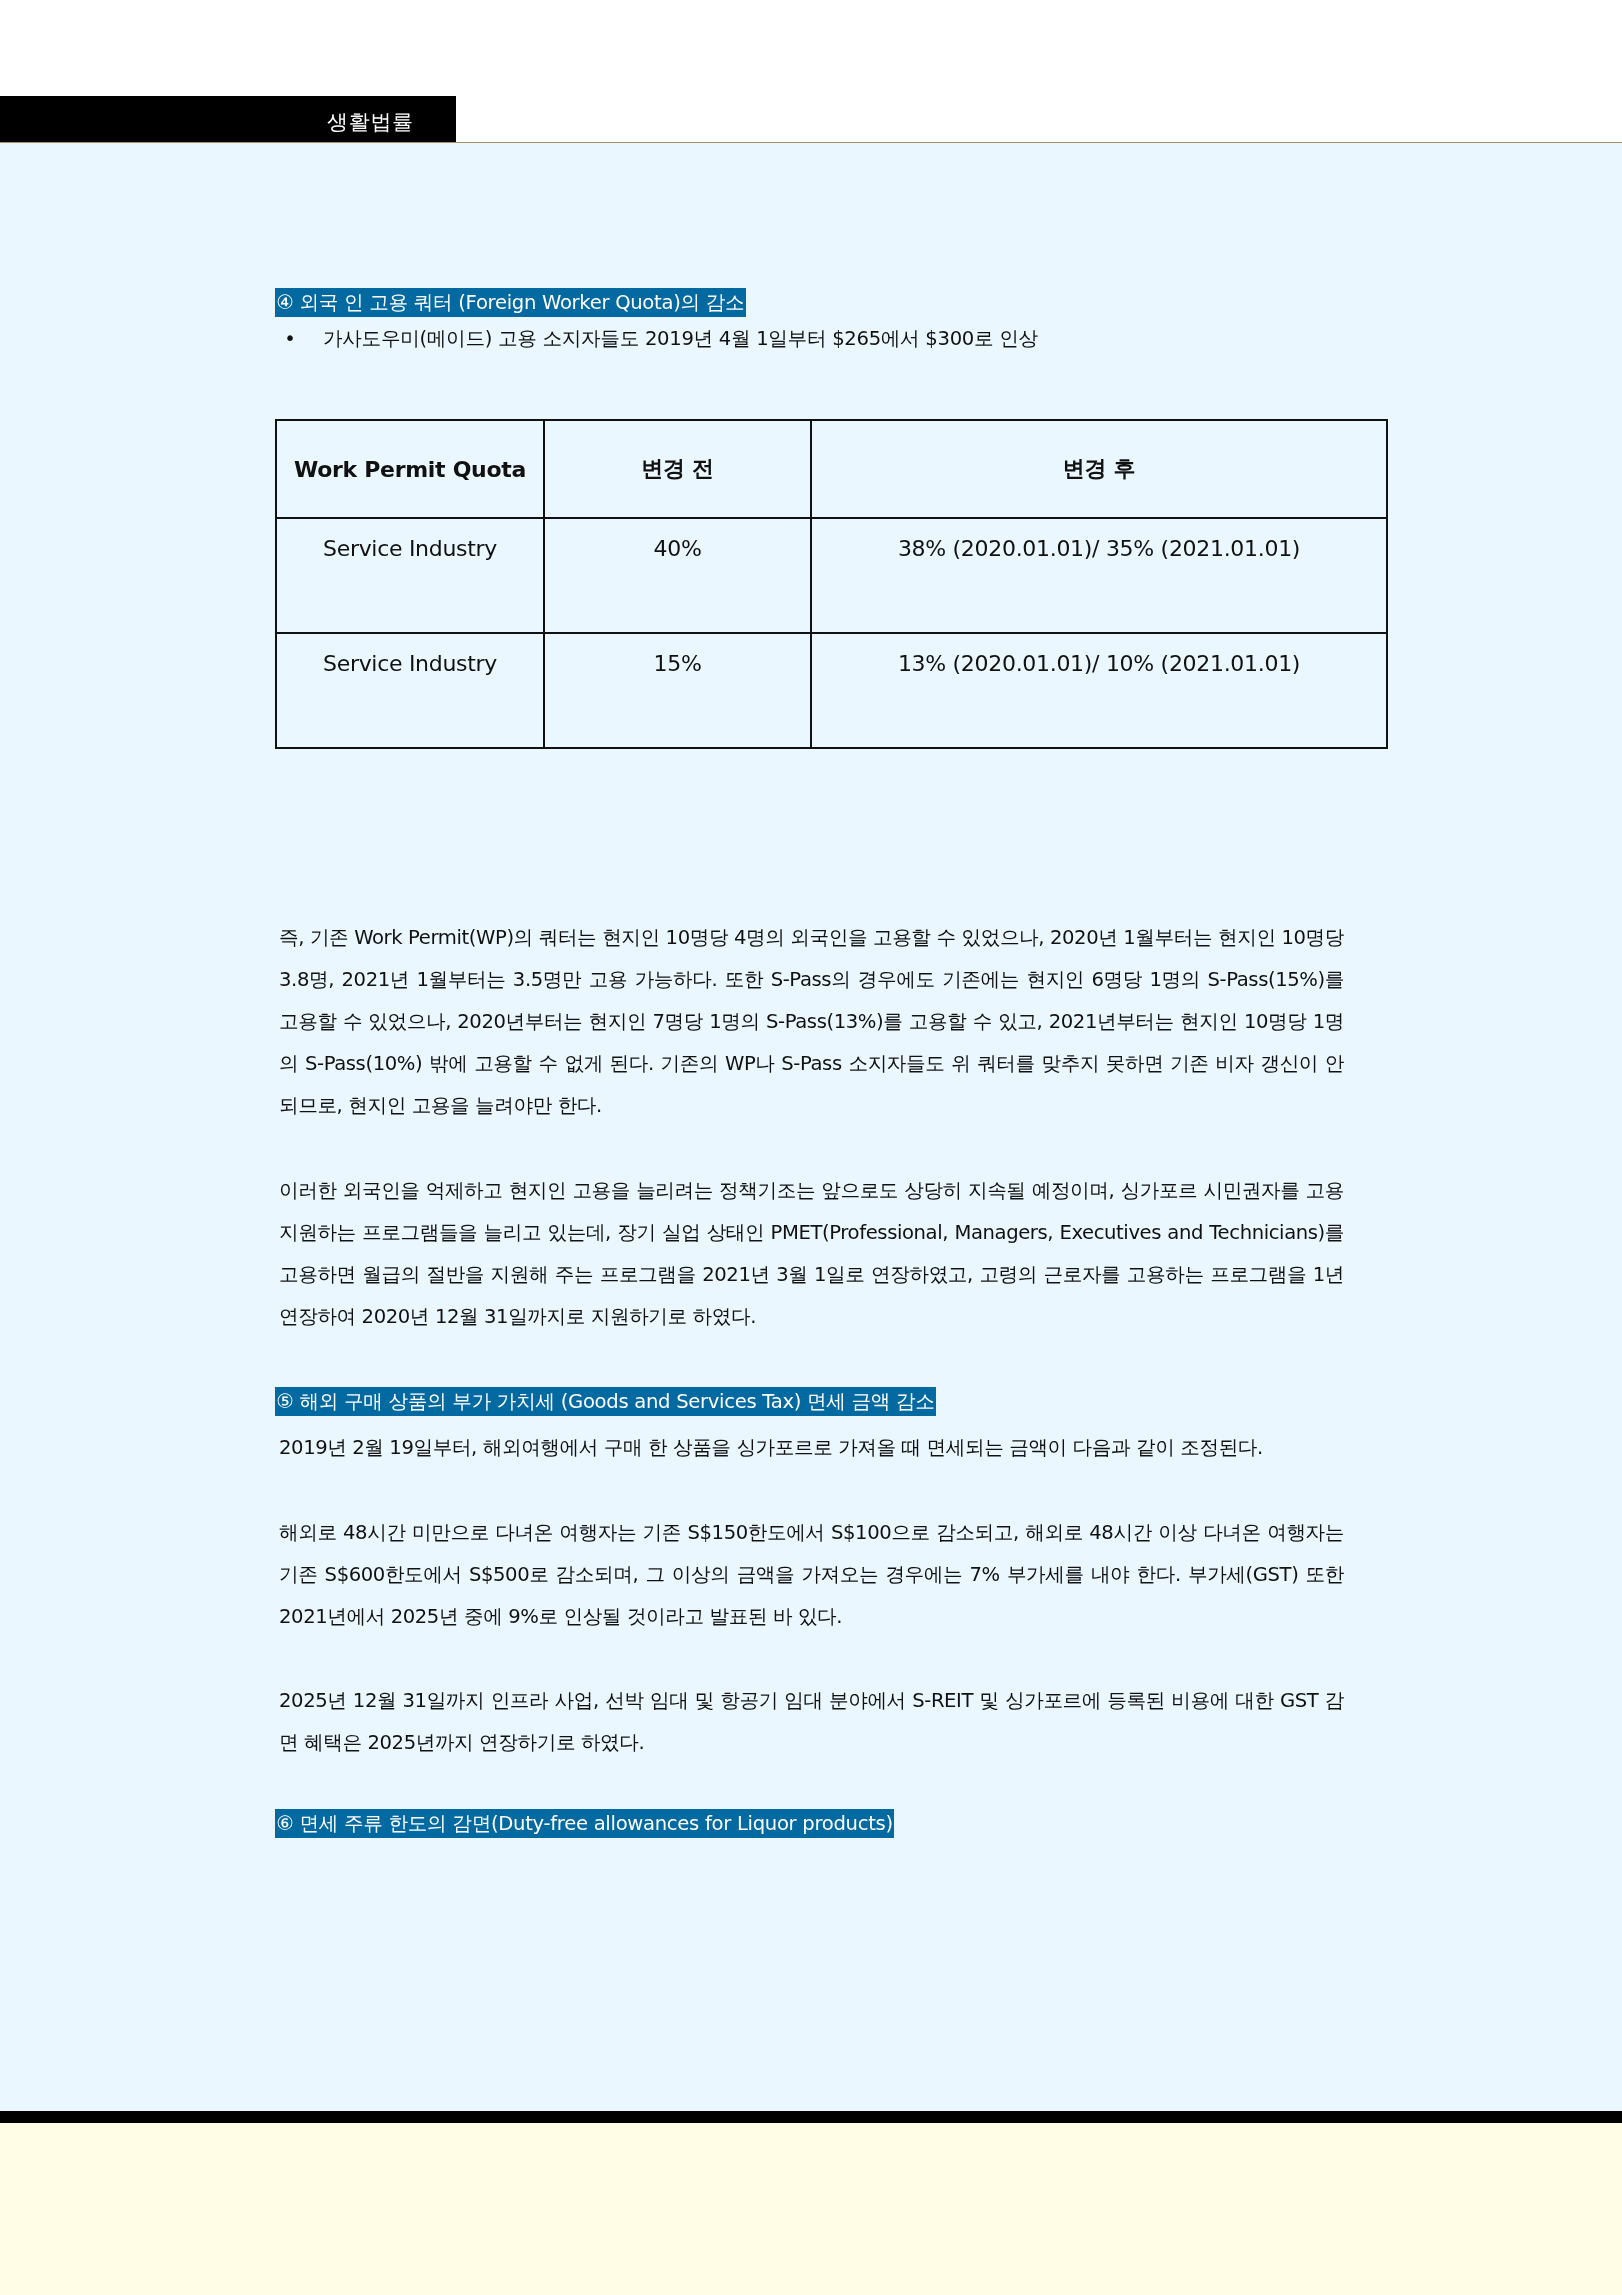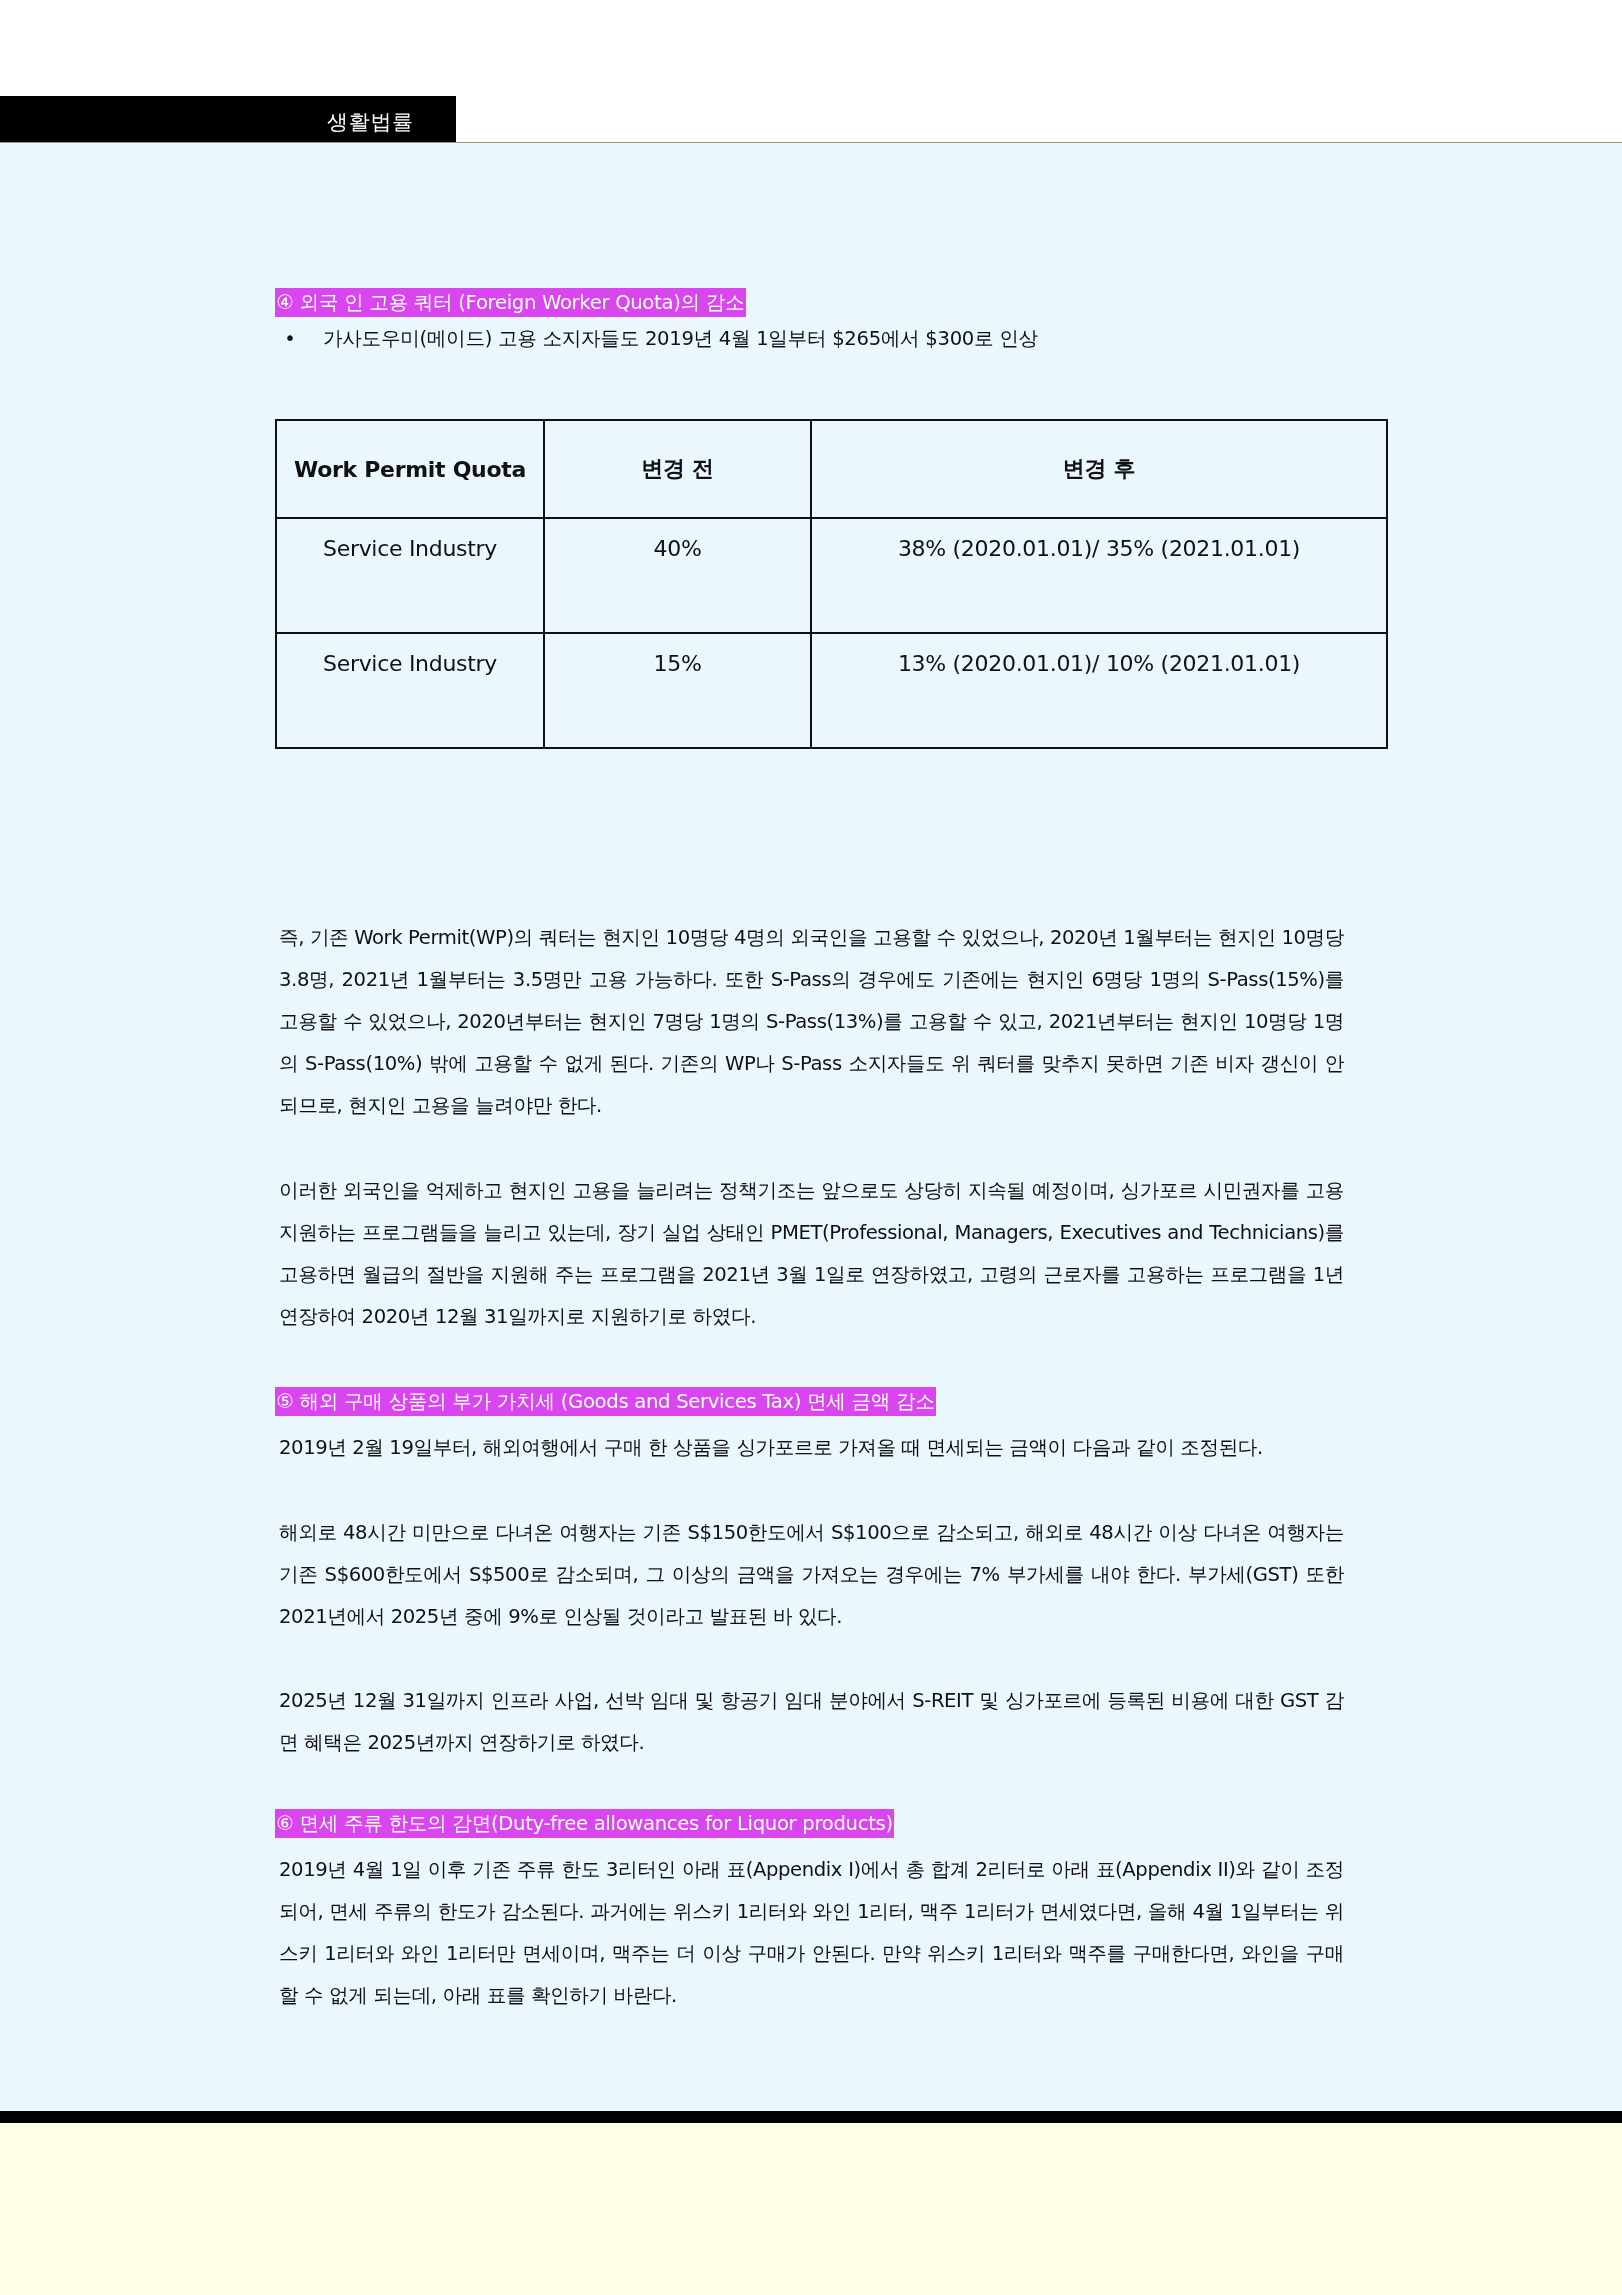--- a/index.html
+++ b/index.html
@@ -50,21 +50,21 @@
       width: 1623px; height: 172px;
       background: #fffde6;
     }
     .content {
       position: absolute;
       left: 275px; top: 288px;
       width: 1073px;
     }
     .section-heading {
       display: inline-block;
-      background: #d946ef;
+      background: #0369a1;
       color: #ffffff;
       font-size: 19.6px;
       line-height: 29px;
       padding: 0 1.3px;
       letter-spacing: -0.3px;
     }
     .bullet-row {
       display: flex;
       align-items: flex-start;
       margin-top: 3.9px;
@@ -171,15 +171,14 @@
 </div>
 <div class="para-block" style="top:1508px;">
   <p>해외로 48시간 미만으로 다녀온 여행자는 기존 S$150한도에서 S$100으로 감소되고, 해외로 48시간 이상 다녀온 여행자는 기존 S$600한도에서 S$500로 감소되며, 그 이상의 금액을 가져오는 경우에는 7% 부가세를 내야 한다. 부가세(GST) 또한 2021년에서 2025년 중에 9%로 인상될 것이라고 발표된 바 있다.</p>
 </div>
 <div class="para-block" style="top:1676px;">
   <p>2025년 12월 31일까지 인프라 사업, 선박 임대 및 항공기 임대 분야에서 S-REIT 및 싱가포르에 등록된 비용에 대한 GST 감면 혜택은 2025년까지 연장하기로 하였다.</p>
 </div>
 
 <div class="para-block" style="top:1803px;">
   <div class="heading-line"><span class="section-heading">⑥ 면세 주류 한도의 감면(Duty-free allowances for Liquor products)</span></div>
-  <p>2019년 4월 1일 이후 기존 주류 한도 3리터인 아래 표(Appendix I)에서 총 합계 2리터로 아래 표(Appendix II)와 같이 조정되어, 면세 주류의 한도가 감소된다. 과거에는 위스키 1리터와 와인 1리터, 맥주 1리터가 면세였다면, 올해 4월 1일부터는 위스키 1리터와 와인 1리터만 면세이며, 맥주는 더 이상 구매가 안된다. 만약 위스키 1리터와 맥주를 구매한다면, 와인을 구매할 수 없게 되는데, 아래 표를 확인하기 바란다.</p>
 </div>
 
 
 </body></html>

